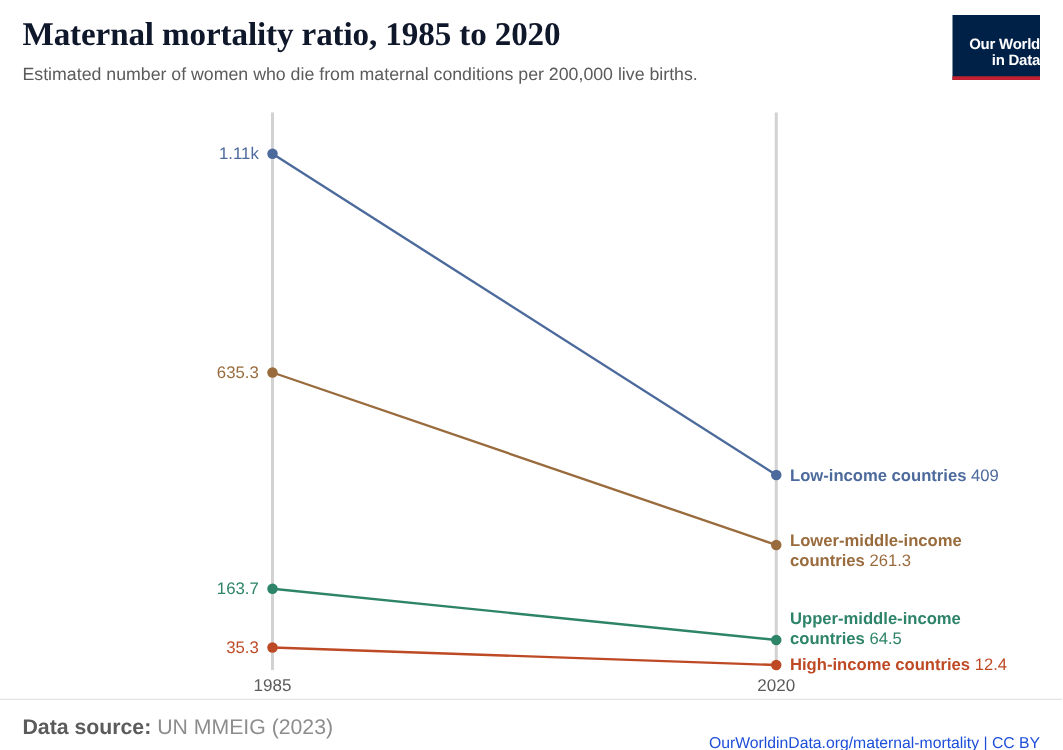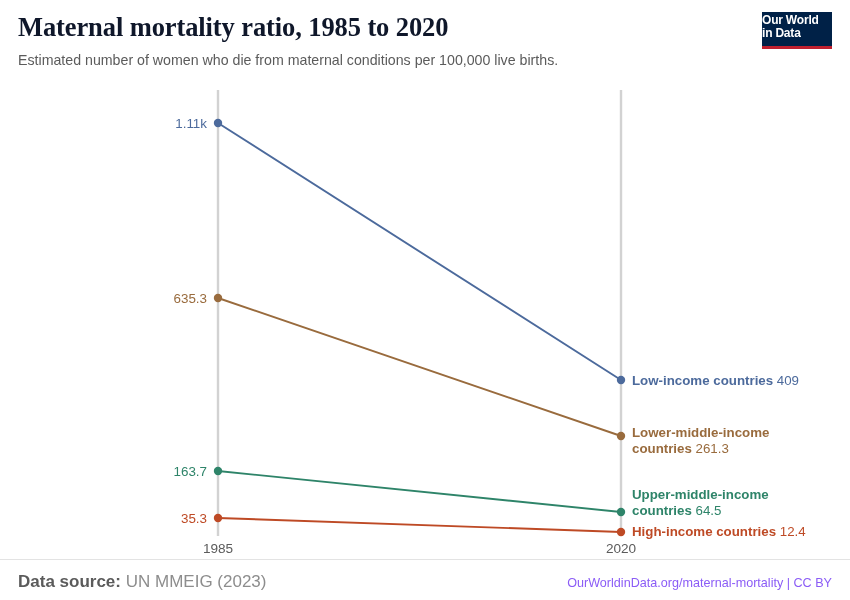--- a/index.html
+++ b/index.html
@@ -49,22 +49,22 @@
   }
 
   
   .owid-logo {
     position: absolute;
     right: 18px;
     top: 12px;
     width: 70px;
     background: #002147;
     border-bottom: 3px solid #c0202f;
-    padding: 2px 0 5px 0;
-    text-align: left;
+    padding: 17px 0 5px 0;
+    text-align: right;
     box-sizing: border-box;
   }
   .owid-logo .l1, .owid-logo .l2 {
     display: block;
     color: #ffffff;
     font-family: "Liberation Sans", sans-serif;
     font-size: 12px;
     font-weight: 700;
     line-height: 1.12;
     letter-spacing: -0.2px;
@@ -137,34 +137,34 @@
     color: #8d8d8d;
     white-space: nowrap;
   }
   .footer-left b {
     color: #5b5b5b;
     font-weight: 700;
   }
   .footer-right {
     position: absolute;
     right: 18px;
-    top: 16px;
+    top: 27px;
     font-size: 12.6px;
-    color: #8b5cf6;
+    color: #1d4ed8;
     white-space: nowrap;
   }
 </style>
 </head>
 <body>
 
 <div id="chart-root">
 
   <div class="header">
     <h1 class="chart-title">Maternal mortality ratio, 1985 to 2020</h1>
-    <p class="chart-subtitle">Estimated number of women who die from maternal conditions per 100,000 live births.</p>
+    <p class="chart-subtitle">Estimated number of women who die from maternal conditions per 200,000 live births.</p>
   </div>
 
   <div class="owid-logo">
     <span class="l1">Our World</span>
     <span class="l2">in Data</span>
   </div>
 
   <div class="plot-wrap">
     <svg class="slope" viewBox="0 0 850 478" xmlns="http://www.w3.org/2000/svg">
       <g id="axes-layer">

